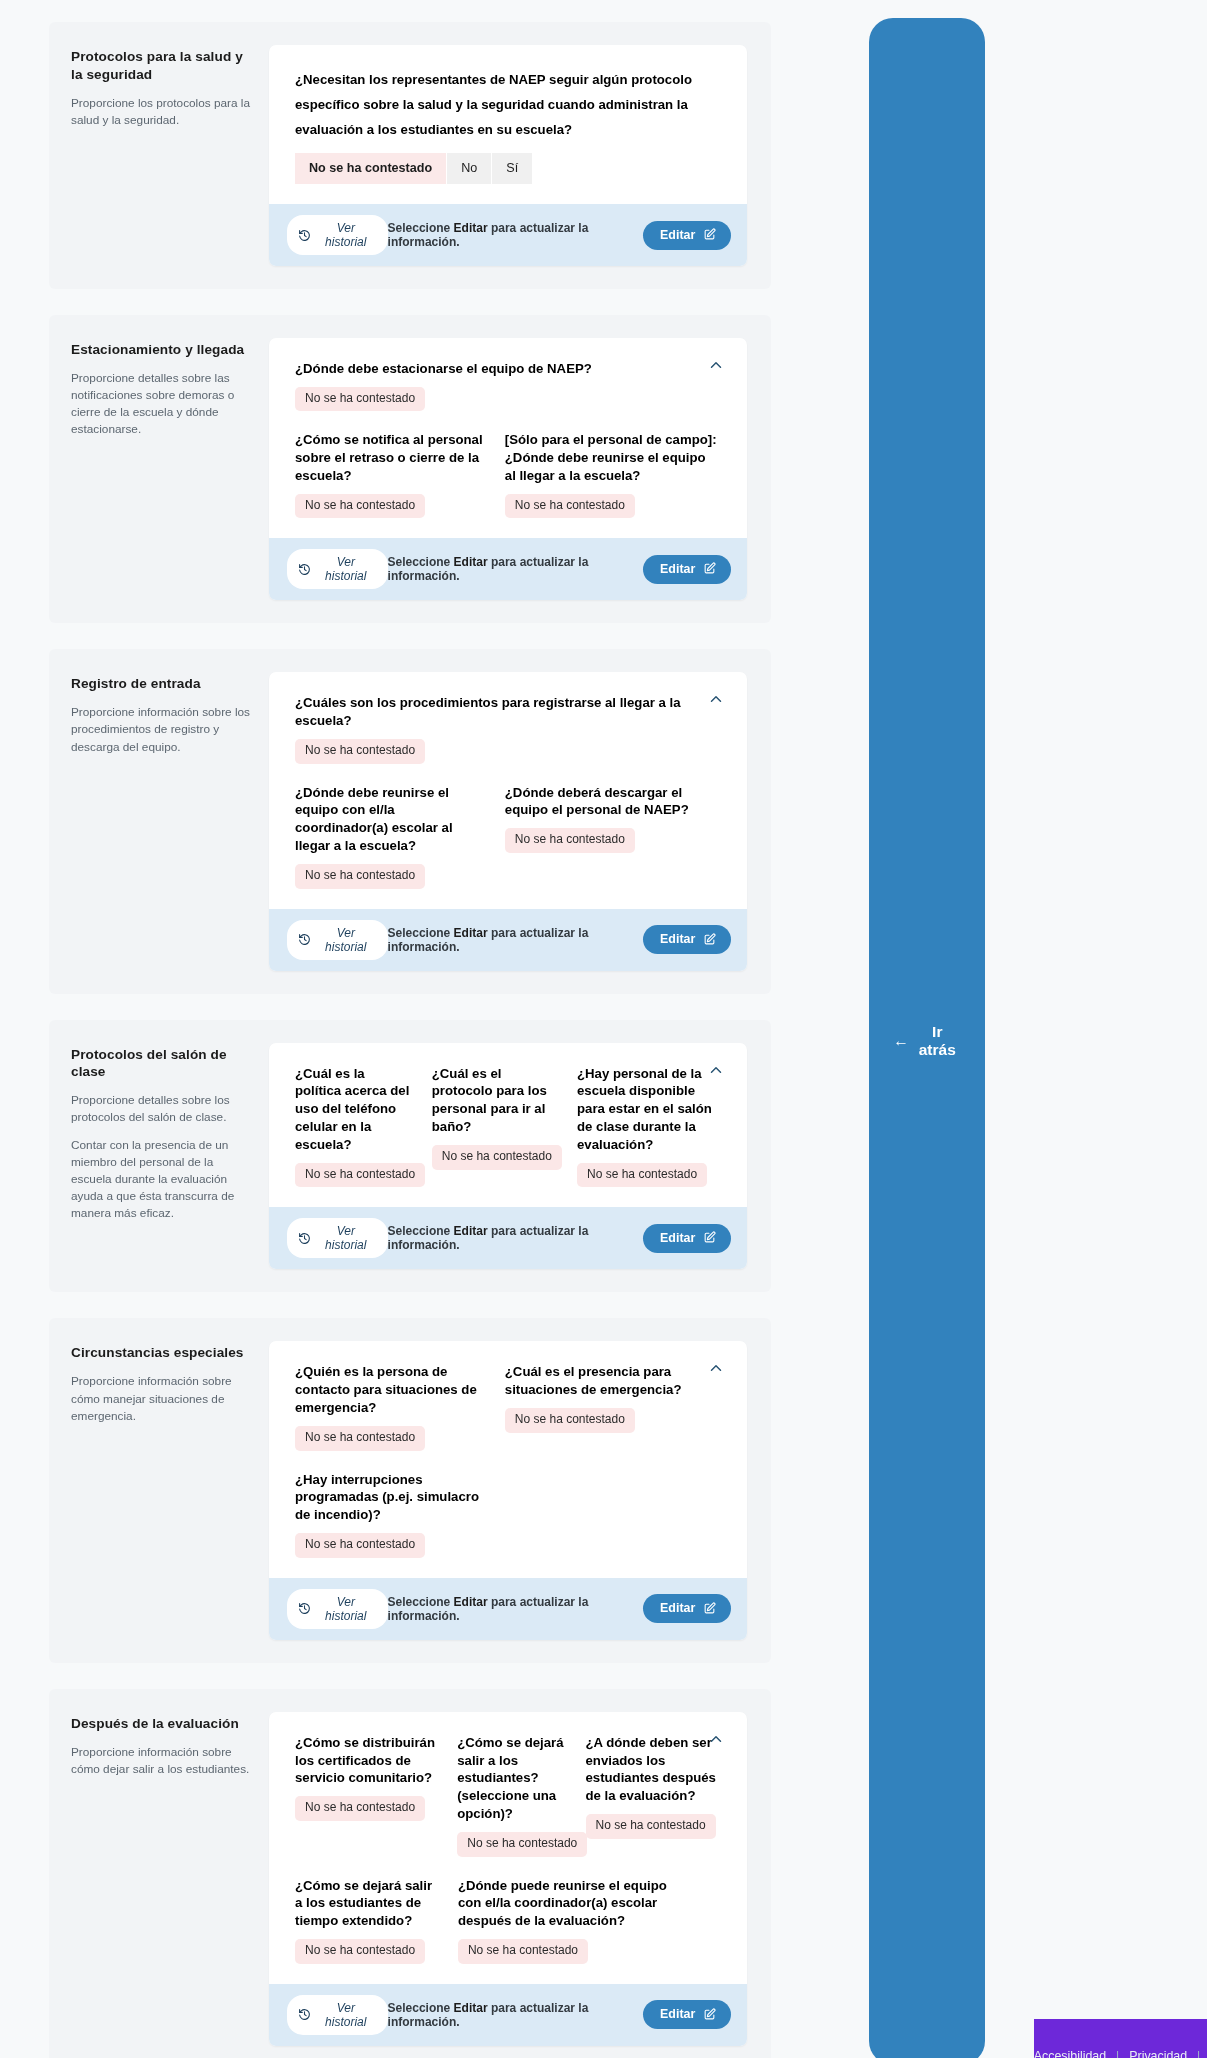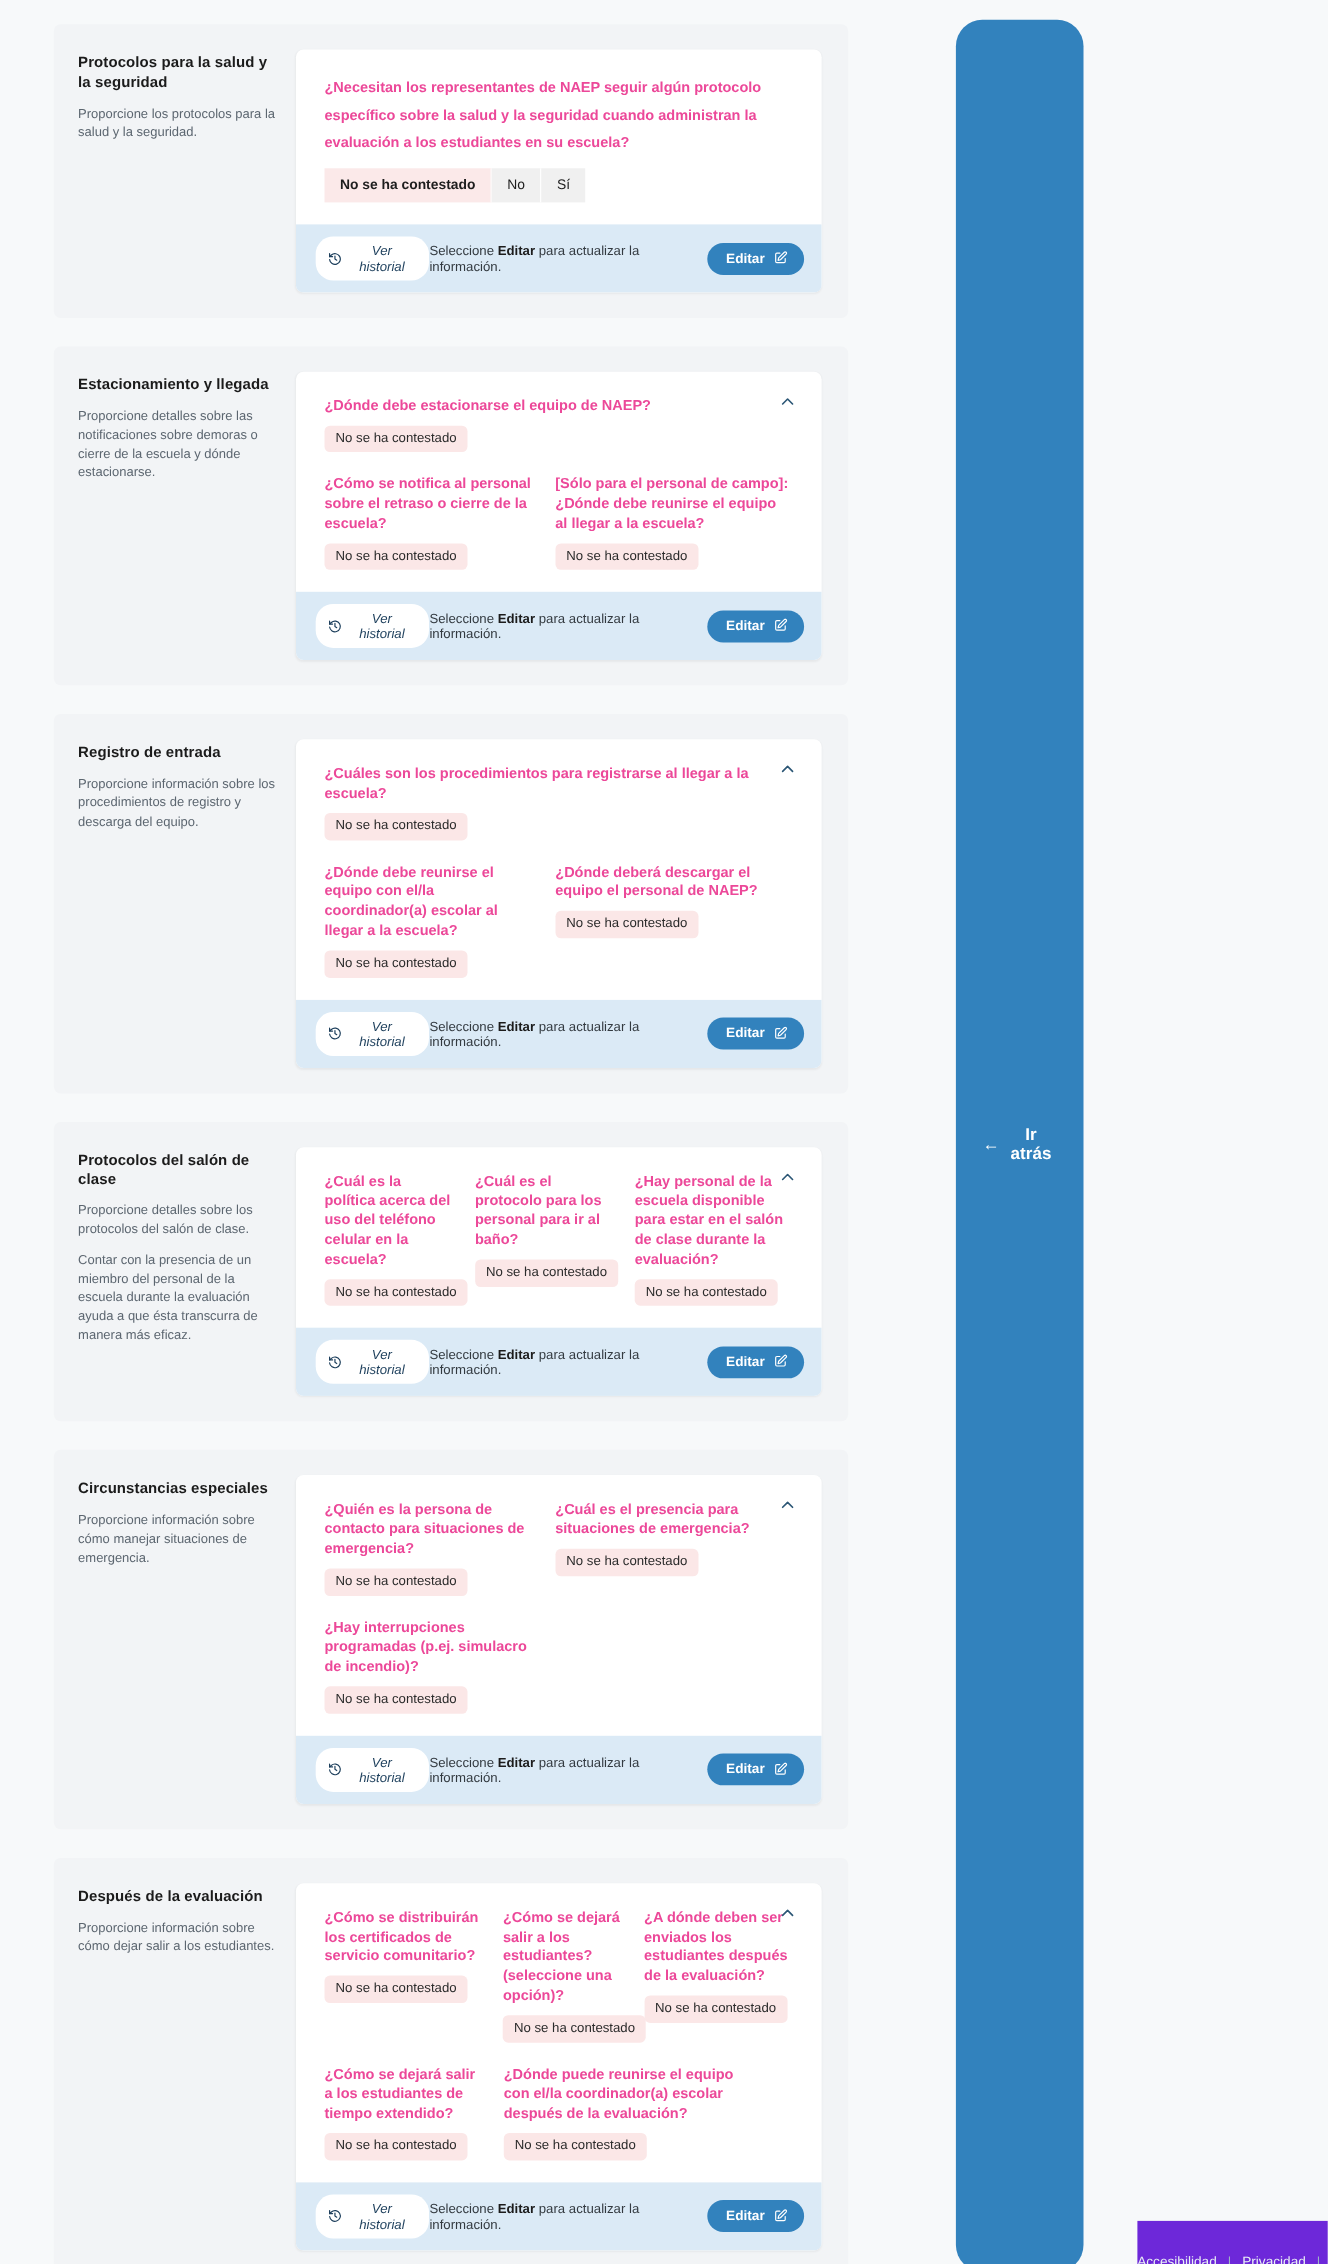--- a/index.html
+++ b/index.html
@@ -92,21 +92,21 @@
   .qcell.w30 { flex: 0 1 30%; }
   .qcell.w34 { flex: 0 1 34%; }
   .qcell.w28 { flex: 0 1 28%; }
   .qcell.w55 { flex: 0 1 55%; }
   .qcell.w45 { flex: 0 1 45%; }
   .qcell.w50 { flex: 0 1 50%; }
 
   .qtext {
     font-size: 13.2px;
     font-weight: bold;
-    color: #ec4899;
+    color: #000000;
     line-height: 1.36;
     margin: 0 0 9px 0;
   }
   .qtext.spaced { line-height: 1.9; }
 
   .pill {
     display: inline-block;
     background: #fbe7e7;
     color: #2b2b2b;
     font-size: 12px;
@@ -160,20 +160,21 @@
   }
   .hist-btn svg { display:block; }
   .foot-right {
     display: flex;
     align-items: center;
     gap: 13px;
   }
   .foot-note {
     font-size: 12px;
     color: #333a40;
+    font-weight: bold;
   }
   .foot-note b { color: #1c1c1c; }
   .edit-btn {
     display: inline-flex;
     align-items: center;
     gap: 8px;
     background: #3282bd;
     color: #ffffff;
     border: none;
     border-radius: 16px;

